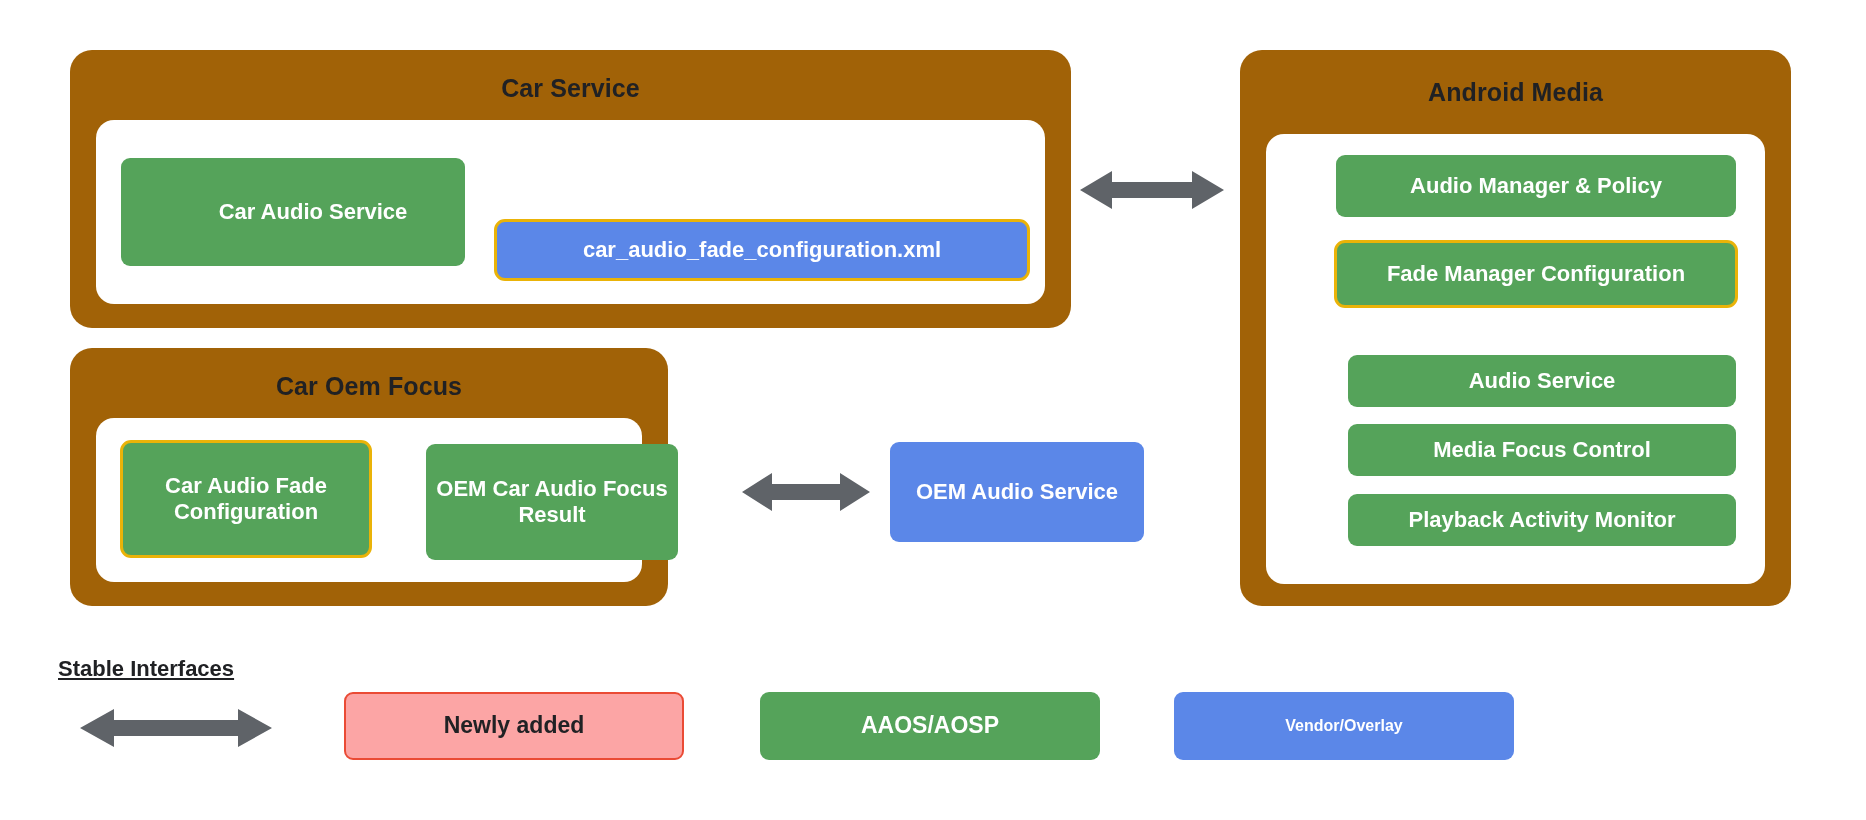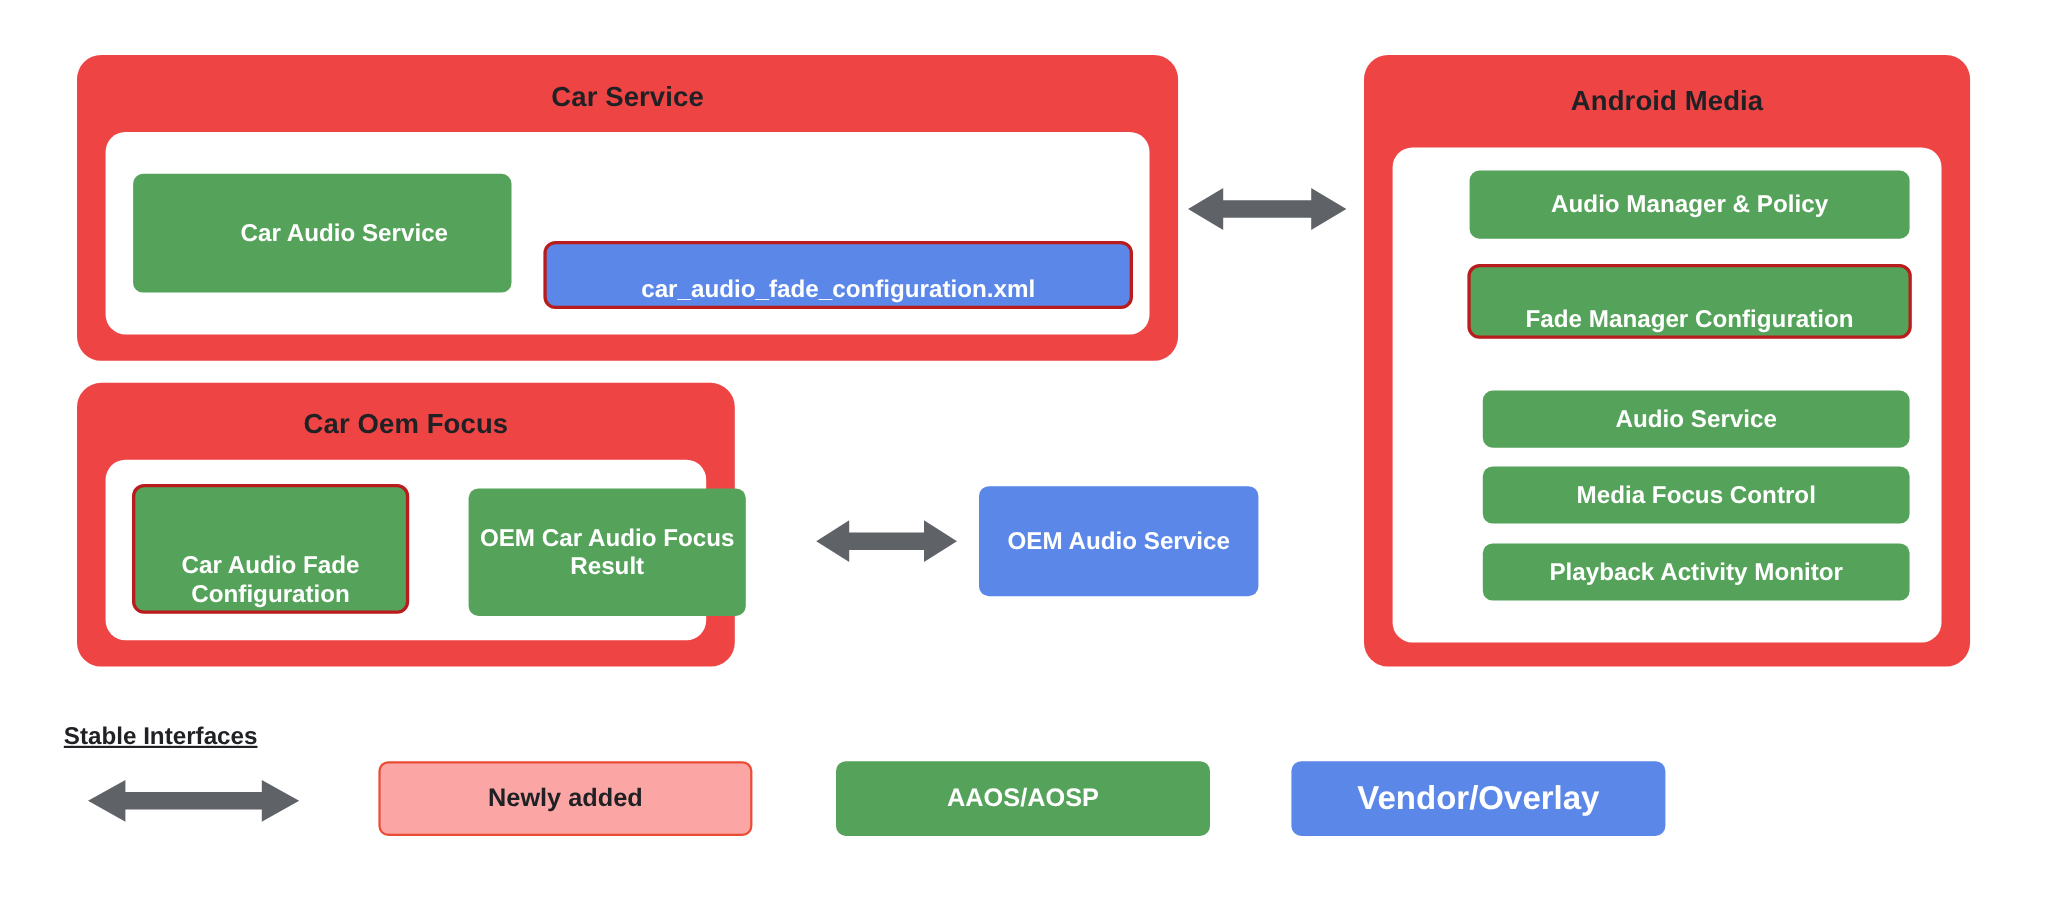--- a/index.html
+++ b/index.html
@@ -31,21 +31,21 @@
     width: 1838px;
     height: 804px;
     background: #ffffff;
     border-radius: 26px;
     box-sizing: border-box;
   }
 
   
   .group {
     position: absolute;
-    background: #ef4444;
+    background: #a16207;
     border-radius: 22px;
     box-sizing: border-box;
   }
   .group-title {
     position: absolute;
     left: 0;
     right: 0;
     text-align: center;
     font-weight: bold;
     color: #202124;
@@ -69,21 +69,21 @@
     justify-content: center;
     text-align: center;
     border-radius: 9px;
     color: #ffffff;
     font-weight: bold;
     line-height: 1.18;
     padding: 2px 8px;
   }
   .node.green { background: #55a35a; }
   .node.blue  { background: #5b87e8; }
-  .node.newly { border: 3px solid #b91c1c; border-radius: 11px; align-items: flex-end; }
+  .node.newly { border: 3px solid #eab308; border-radius: 11px; }
 
   
   .node.outline-only {
     background: #fca5a5;
     color: #202124;
     border: 2px solid #ea4b35;
     border-radius: 9px;
   }
 
   
@@ -185,18 +185,18 @@
     </div>
 
     <div class="node outline-only" style="left:330px; top:684px; width:340px; height:68px; font-size:23px;">
       <span>Newly added</span>
     </div>
 
     <div class="node green" style="left:746px; top:684px; width:340px; height:68px; font-size:23px;">
       <span>AAOS/AOSP</span>
     </div>
 
-    <div class="node blue" style="left:1160px; top:684px; width:340px; height:68px; font-size:30px;">
+    <div class="node blue" style="left:1160px; top:684px; width:340px; height:68px; font-size:16px;">
       <span>Vendor/Overlay</span>
     </div>
 
   </div>
 </div>
 
 </body></html>

